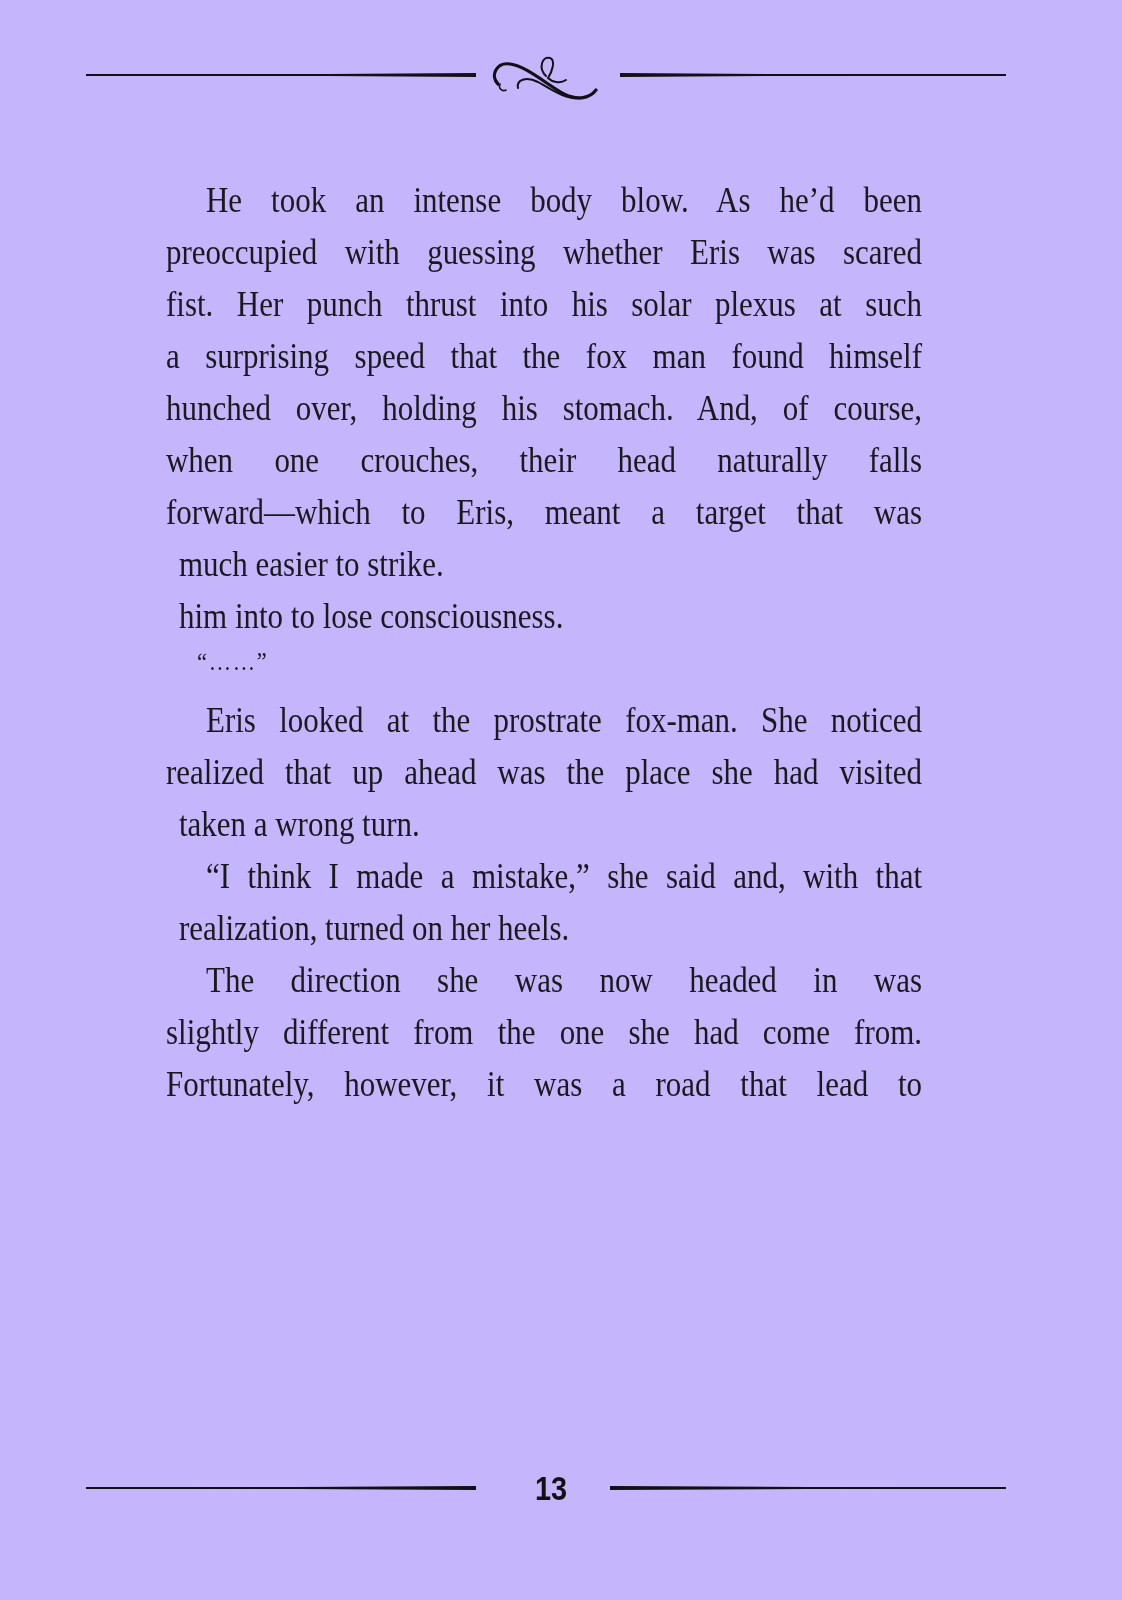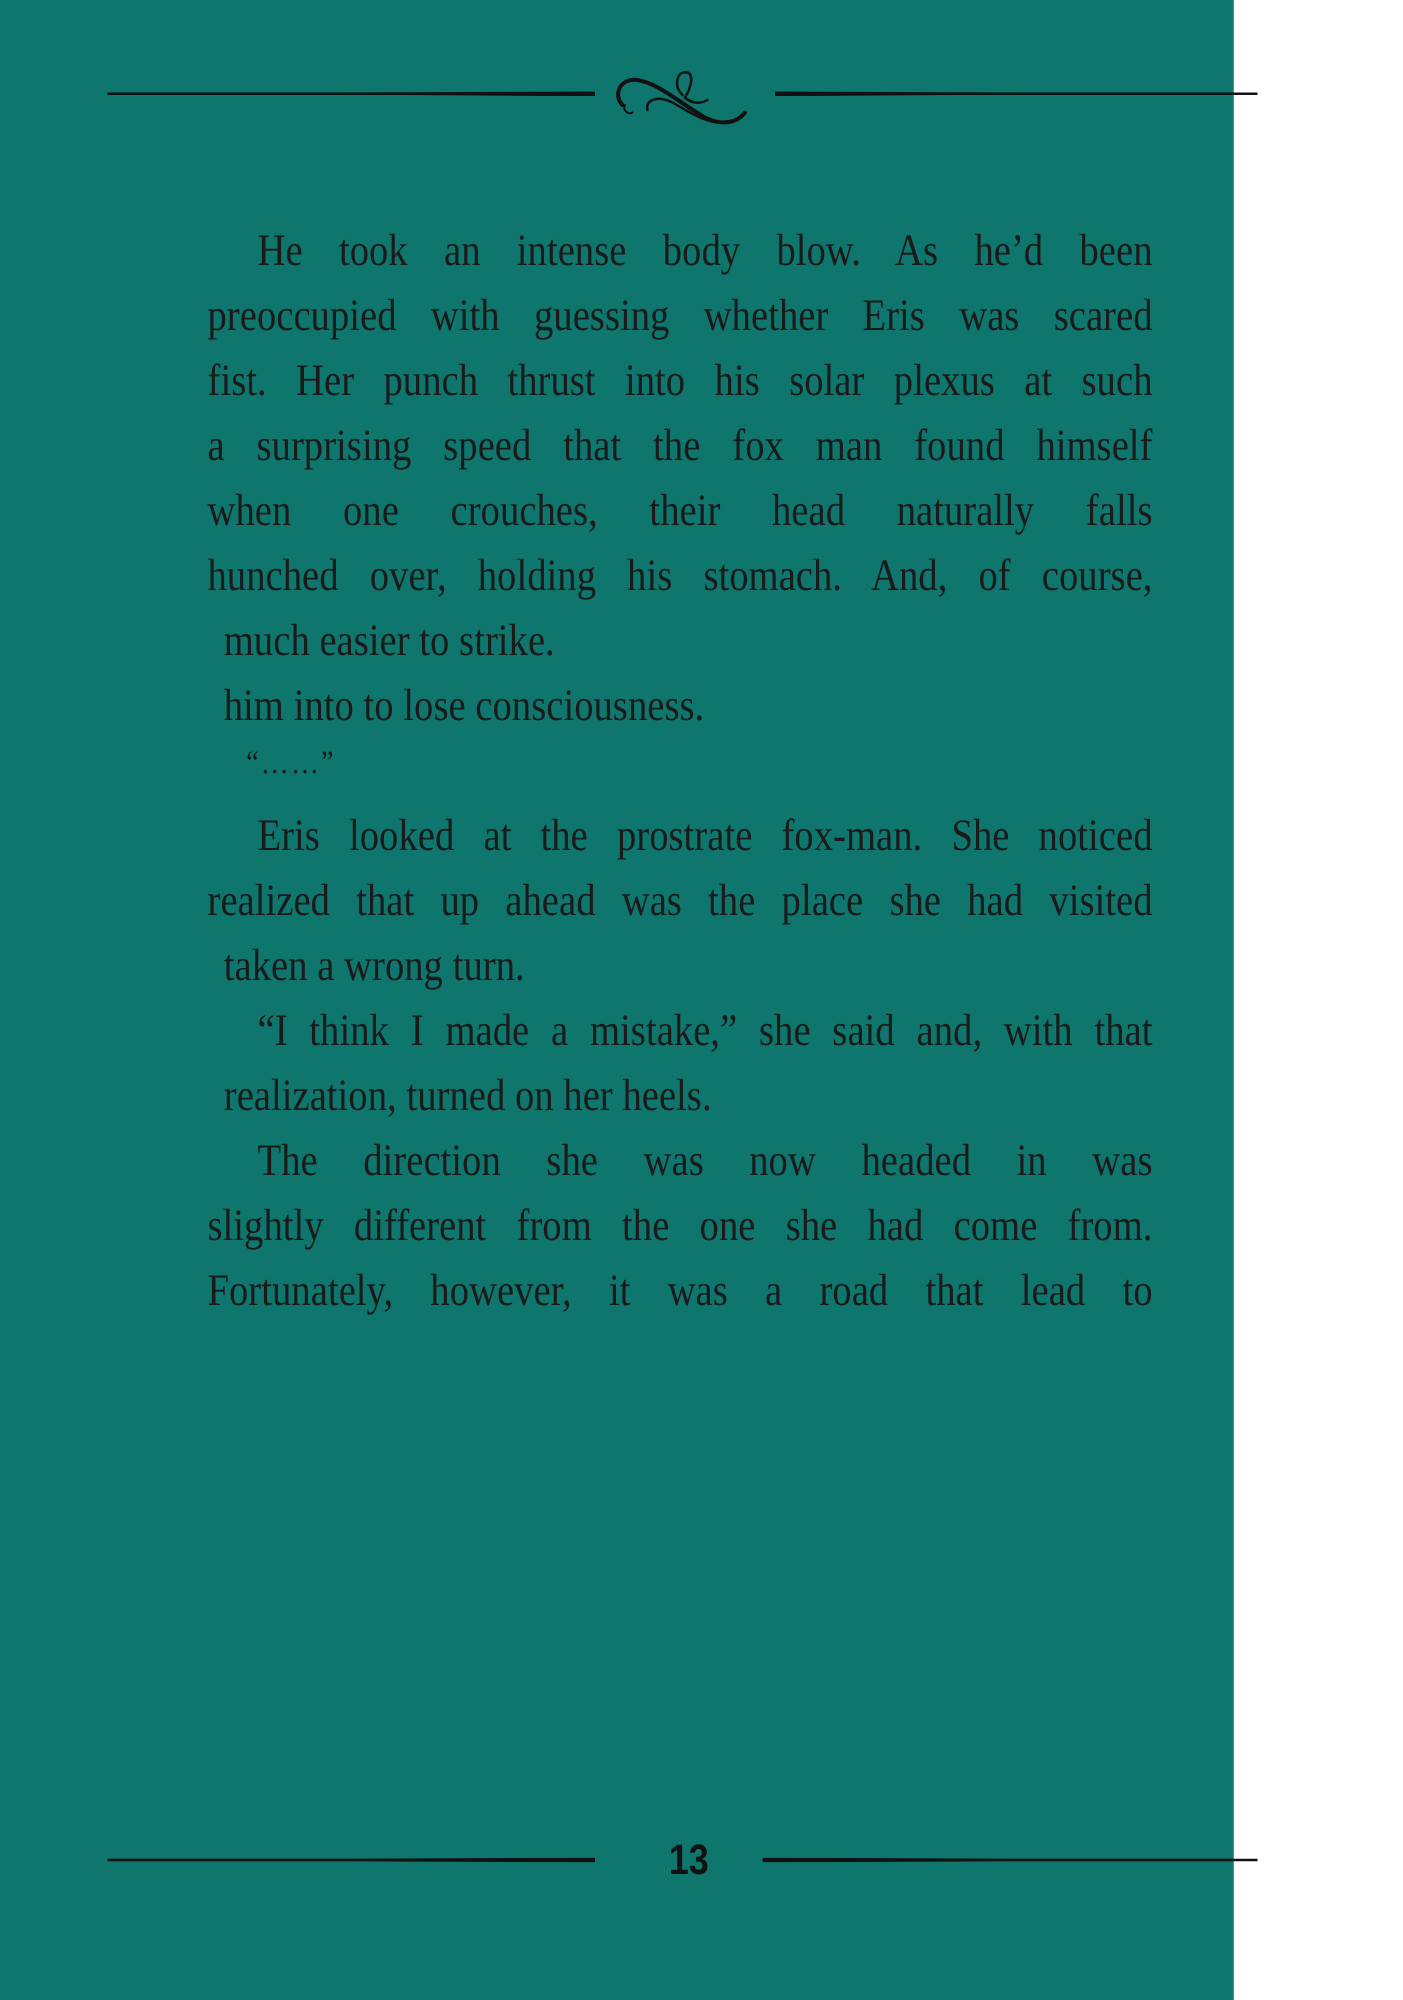--- a/index.html
+++ b/index.html
@@ -1,17 +1,17 @@
 <!DOCTYPE html>
 <html><head>
 <meta charset="utf-8">
 <style>
   html, body { margin: 0; padding: 0; background: #ffffff; }
   body { width: 1122px; height: 1600px; position: relative; overflow: hidden; }
-  .page { position: absolute; left: 0; top: 0; width: 987px; height: 1600px; background: #0f766e; }
+  .page { position: absolute; left: 0; top: 0; width: 1122px; height: 1600px; background: #c4b5fd; }
 
   
   .header-orn { position: absolute; left: 86px; top: 54px; width: 920px; height: 50px; }
   .rule-l, .rule-r { position: absolute; top: 18px; height: 6px; }
   .rule-l { left: 0; width: 390px;
     background: linear-gradient(to right, transparent 0, transparent 0);
   }
   .rule-l::before, .rule-r::before { content: ""; position: absolute; left: 0; right: 0; top: 2px; height: 2px; background: #111; }
   .rule-l::after { content: ""; position: absolute; left: 160px; right: 0; top: 1px; height: 4px; background: #111;
     clip-path: polygon(0 40%, 100% 0, 100% 100%, 0 60%); }
@@ -59,22 +59,23 @@
       <path d="M14 30 C12 34, 16 38, 20 36" fill="none" stroke="#111" stroke-width="1.6" stroke-linecap="round"></path>
     </svg>
     <div class="rule-r"></div>
   </div>
 
   <div class="text" id="text">
       <div class="line indent"><span class="cond" style="display: inline-block; transform-origin: left center; width: 832.558px; text-align: justify; text-align-last: justify; transform: scaleX(0.86);">He took an intense body blow. As he’d been</span></div>
       <div class="line"><span class="cond" style="display: inline-block; transform-origin: left center; width: 879.07px; text-align: justify; text-align-last: justify; transform: scaleX(0.86);">preoccupied with guessing whether Eris was scared</span></div>
       <div class="line"><span class="cond" style="display: inline-block; transform-origin: left center; width: 879.07px; text-align: justify; text-align-last: justify; transform: scaleX(0.86);">fist. Her punch thrust into his solar plexus at such</span></div>
       <div class="line"><span class="cond" style="display: inline-block; transform-origin: left center; width: 879.07px; text-align: justify; text-align-last: justify; transform: scaleX(0.86);">a surprising speed that the fox man found himself</span></div>
+      <div class="line"><span class="cond" style="display: inline-block; transform-origin: left center; width: 879.07px; text-align: justify; text-align-last: justify; transform: scaleX(0.86);">hunched over, holding his stomach. And, of course,</span></div>
       <div class="line"><span class="cond" style="display: inline-block; transform-origin: left center; width: 879.07px; text-align: justify; text-align-last: justify; transform: scaleX(0.86);">when one crouches, their head naturally falls</span></div>
-      <div class="line"><span class="cond" style="display: inline-block; transform-origin: left center; width: 879.07px; text-align: justify; text-align-last: justify; transform: scaleX(0.86);">hunched over, holding his stomach. And, of course,</span></div>
+      <div class="line"><span class="cond" style="display: inline-block; transform-origin: left center; width: 879.07px; text-align: justify; text-align-last: justify; transform: scaleX(0.86);">forward—which to Eris, meant a target that was</span></div>
       <div class="line last"><span class="cond" style="display: inline-block; transform-origin: left center; width: auto; transform: scaleX(0.86);">much easier to strike.</span></div>
       <div class="line last"><span class="cond" style="display: inline-block; transform-origin: left center; width: auto; transform: scaleX(0.86);">him into to lose consciousness.</span></div>
       <div class="line last small-indent ellipsis-line"><span class="cond" style="display: inline-block; transform-origin: left center; width: auto; transform: scaleX(0.86);">“……”</span></div>
       <div class="line indent"><span class="cond" style="display: inline-block; transform-origin: left center; width: 832.558px; text-align: justify; text-align-last: justify; transform: scaleX(0.86);">Eris looked at the prostrate fox-man. She noticed</span></div>
       <div class="line"><span class="cond" style="display: inline-block; transform-origin: left center; width: 879.07px; text-align: justify; text-align-last: justify; transform: scaleX(0.86);">realized that up ahead was the place she had visited</span></div>
       <div class="line last"><span class="cond" style="display: inline-block; transform-origin: left center; width: auto; transform: scaleX(0.86);">taken a wrong turn.</span></div>
       <div class="line indent"><span class="cond" style="display: inline-block; transform-origin: left center; width: 832.558px; text-align: justify; text-align-last: justify; transform: scaleX(0.86);">“I think I made a mistake,” she said and, with that</span></div>
       <div class="line last"><span class="cond" style="display: inline-block; transform-origin: left center; width: auto; transform: scaleX(0.86);">realization, turned on her heels.</span></div>
       <div class="line indent"><span class="cond" style="display: inline-block; transform-origin: left center; width: 832.558px; text-align: justify; text-align-last: justify; transform: scaleX(0.86);">The direction she was now headed in was</span></div>
       <div class="line"><span class="cond" style="display: inline-block; transform-origin: left center; width: 879.07px; text-align: justify; text-align-last: justify; transform: scaleX(0.86);">slightly different from the one she had come from.</span></div>

